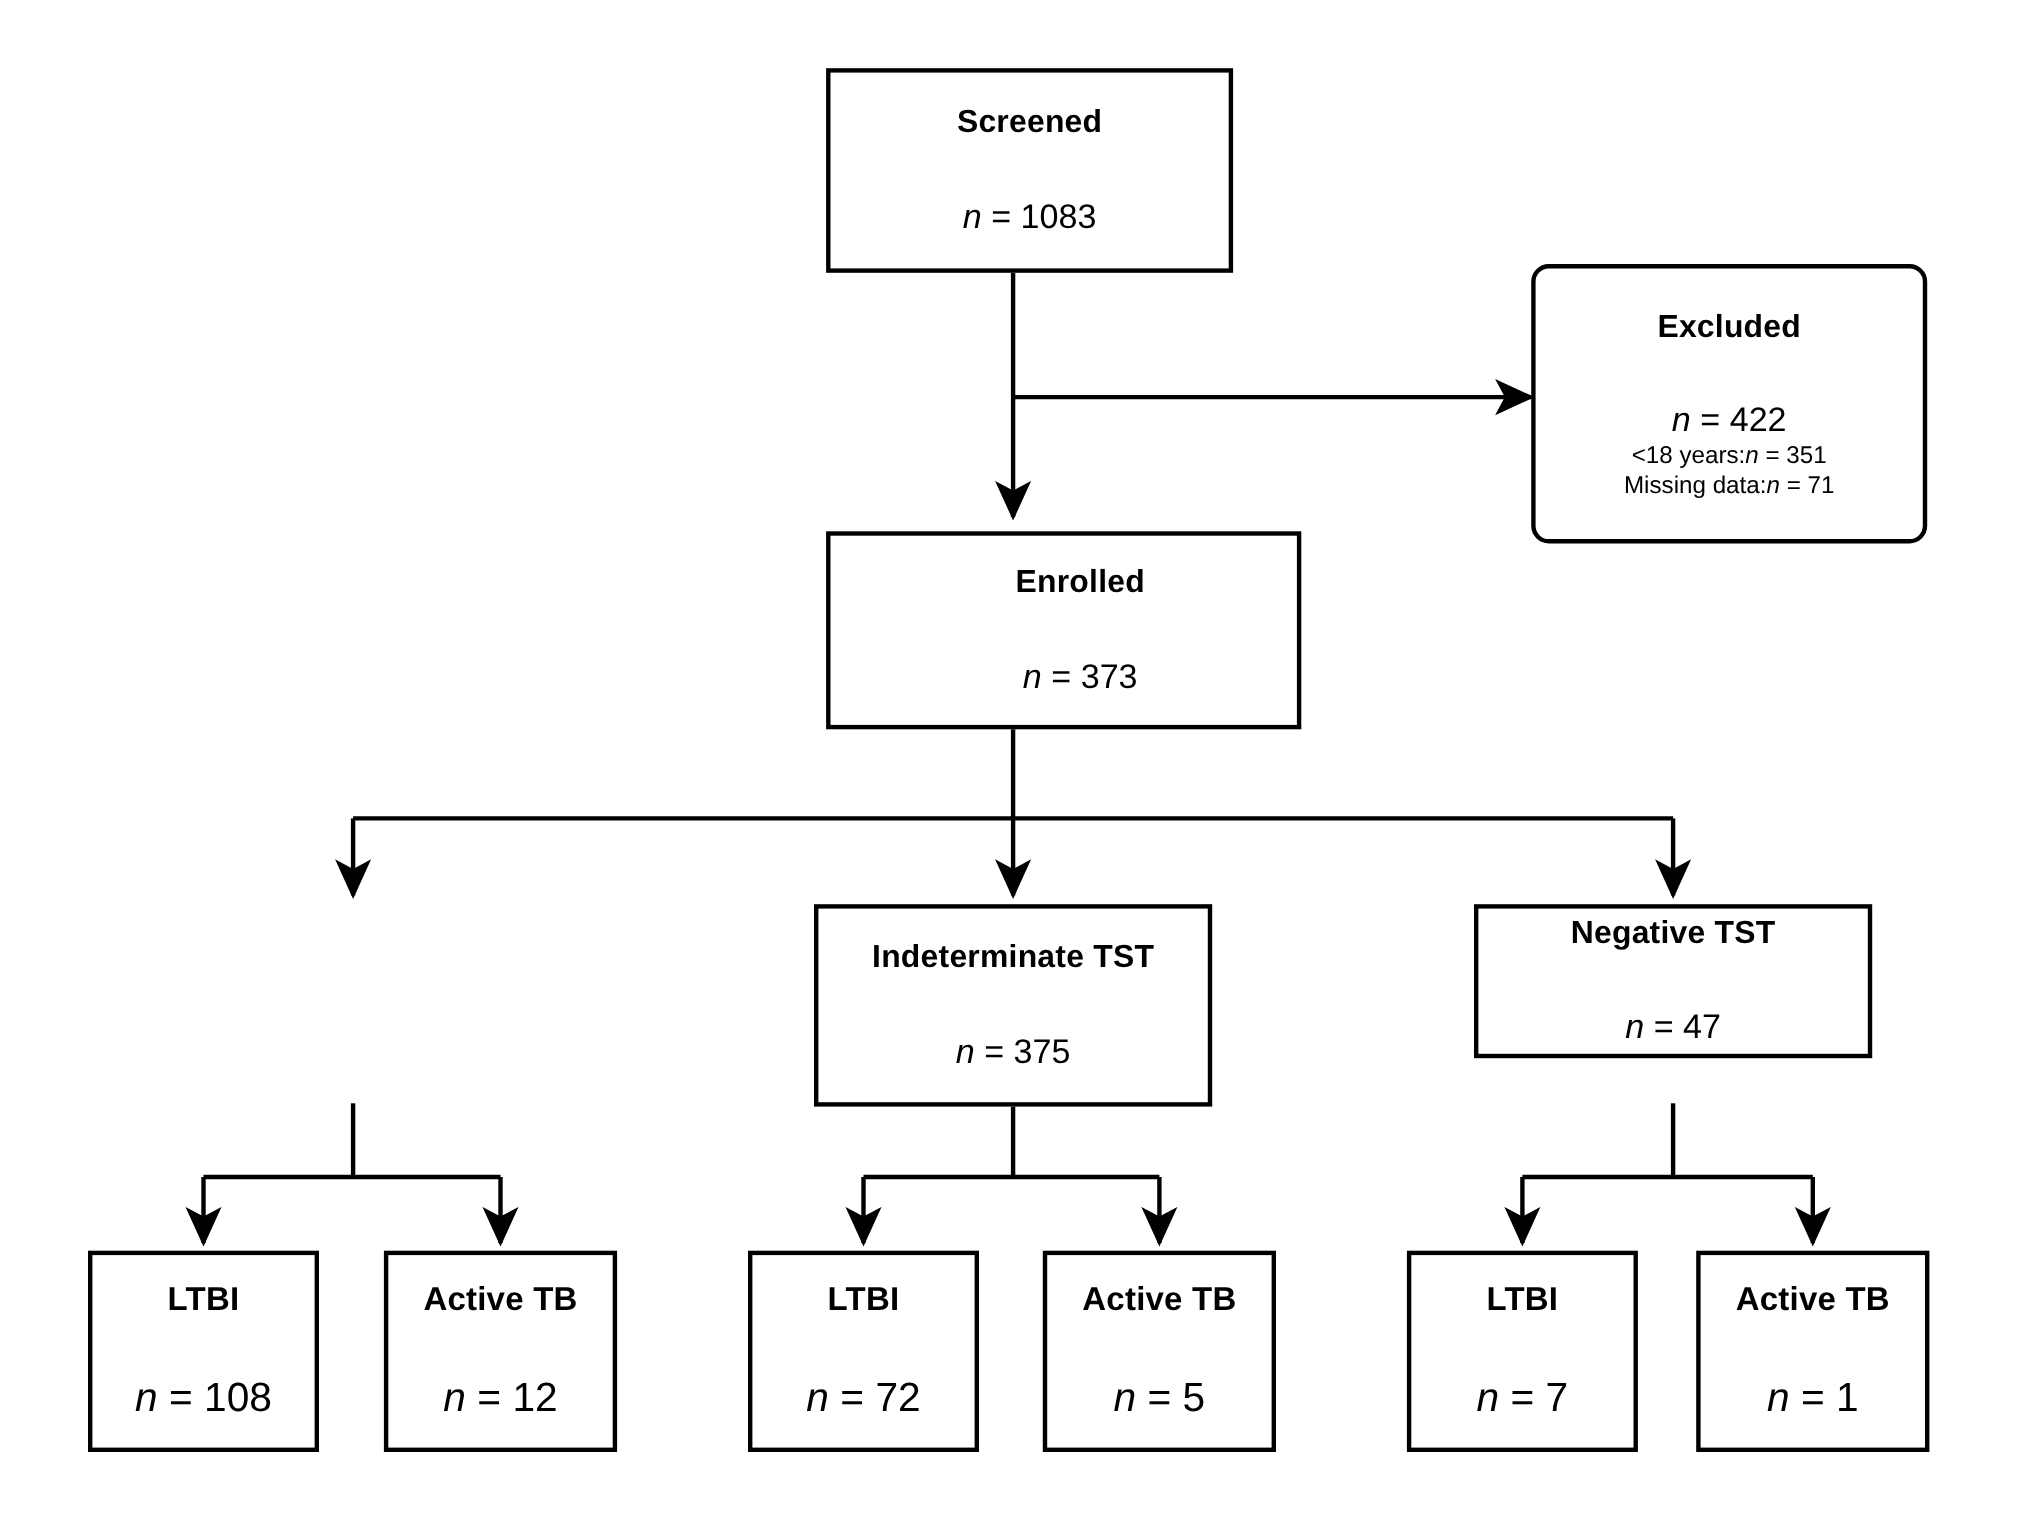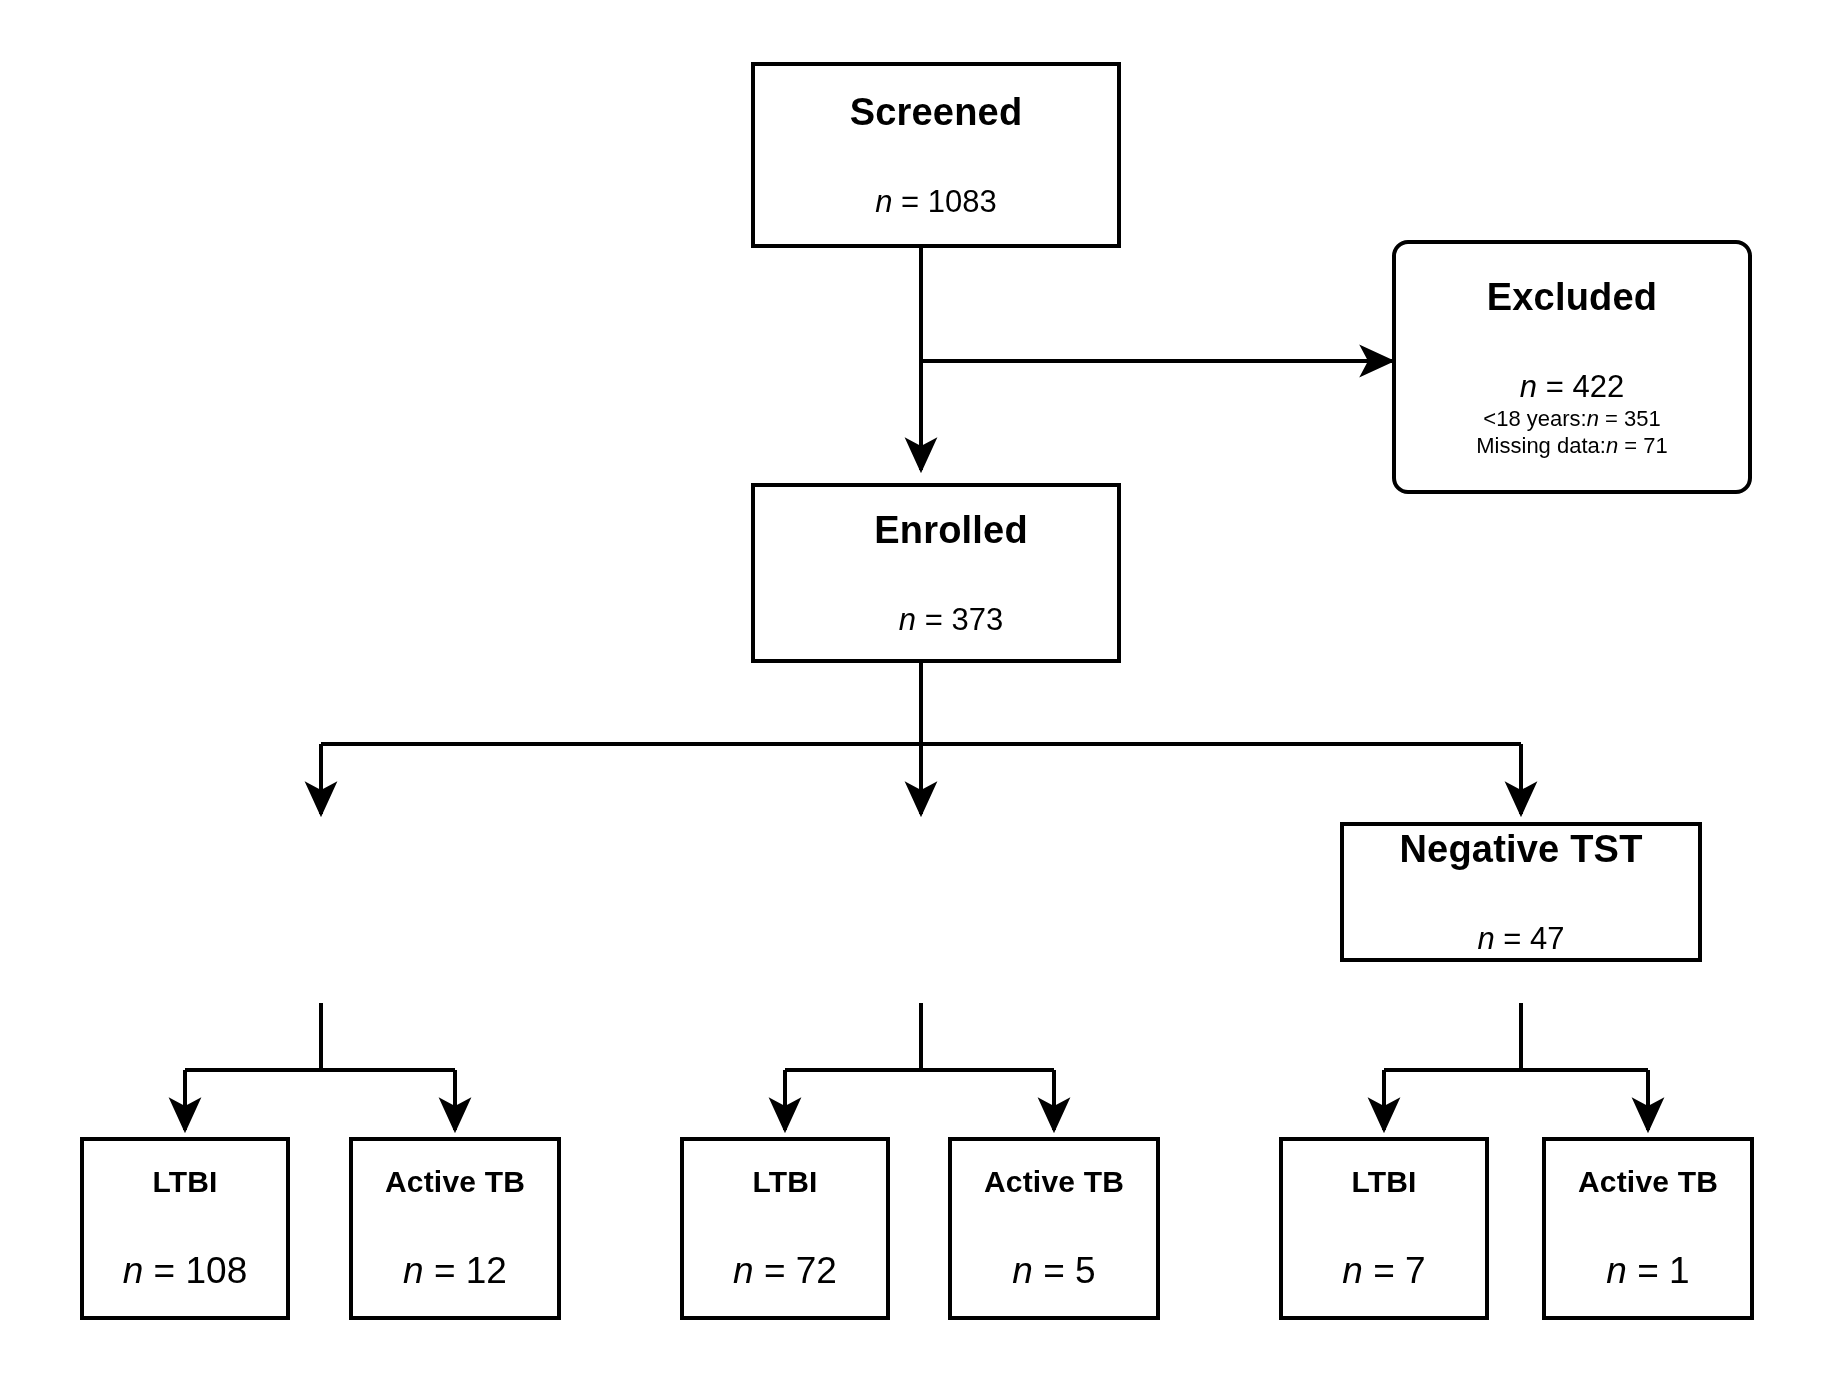--- a/index.html
+++ b/index.html
@@ -32,21 +32,21 @@
     display: flex;
     flex-direction: column;
     align-items: center;
     justify-content: center;
     text-align: center;
     line-height: 1.22;
     color: #000000;
   }
   .node .title {
     font-weight: bold;
-    font-size: 38px;
+    font-size: 29px;
     letter-spacing: 0.2px;
     white-space: nowrap;
   }
   .node .count {
     font-size: 31px;
     font-weight: normal;
     white-space: nowrap;
     margin-top: 48px;
   }
   .node .count .nvar {
@@ -115,26 +115,30 @@
     <div class="count"><span class="nvar">n</span> = <span>1083</span></div>
   </div>
 
   <div class="node" style="left:1392px; top:240px; width:360px; height:254px;border-radius:16px;">
     <div class="title">Excluded</div>
     <div class="count"><span class="nvar">n</span> = <span>422</span></div>
     <div class="excluded-line"><span>&lt;18 years:</span><span class="nvar">n</span> = <span>351</span></div>
     <div class="excluded-line"><span>Missing data:</span><span class="nvar">n</span> = <span>71</span></div>
   </div>
 
-  <div class="node" style="left:751px; top:483px; width:370px; height:180px;padding-left:30px;">
+  <div class="node" style="left:751px; top:483px; width:432px; height:180px;padding-left:30px;">
     <div class="title">Enrolled</div>
     <div class="count"><span class="nvar">n</span> = <span>373</span></div>
   </div>
 
 
+  <div class="node" style="left:740px; top:822px; width:362px; height:184px;">
+    <div class="title">Indeterminate TST</div>
+    <div class="count"><span class="nvar">n</span> = <span>375</span></div>
+  </div>
 
   <div class="node" style="left:1340px; top:822px; width:362px; height:140px;">
     <div class="title">Negative TST</div>
     <div class="count"><span class="nvar">n</span> = <span>47</span></div>
   </div>
 
   <div class="node small" style="left:80px; top:1137px; width:210px; height:183px;">
     <div class="title">LTBI</div>
     <div class="count"><span class="nvar">n</span> = <span>108</span></div>
   </div>

